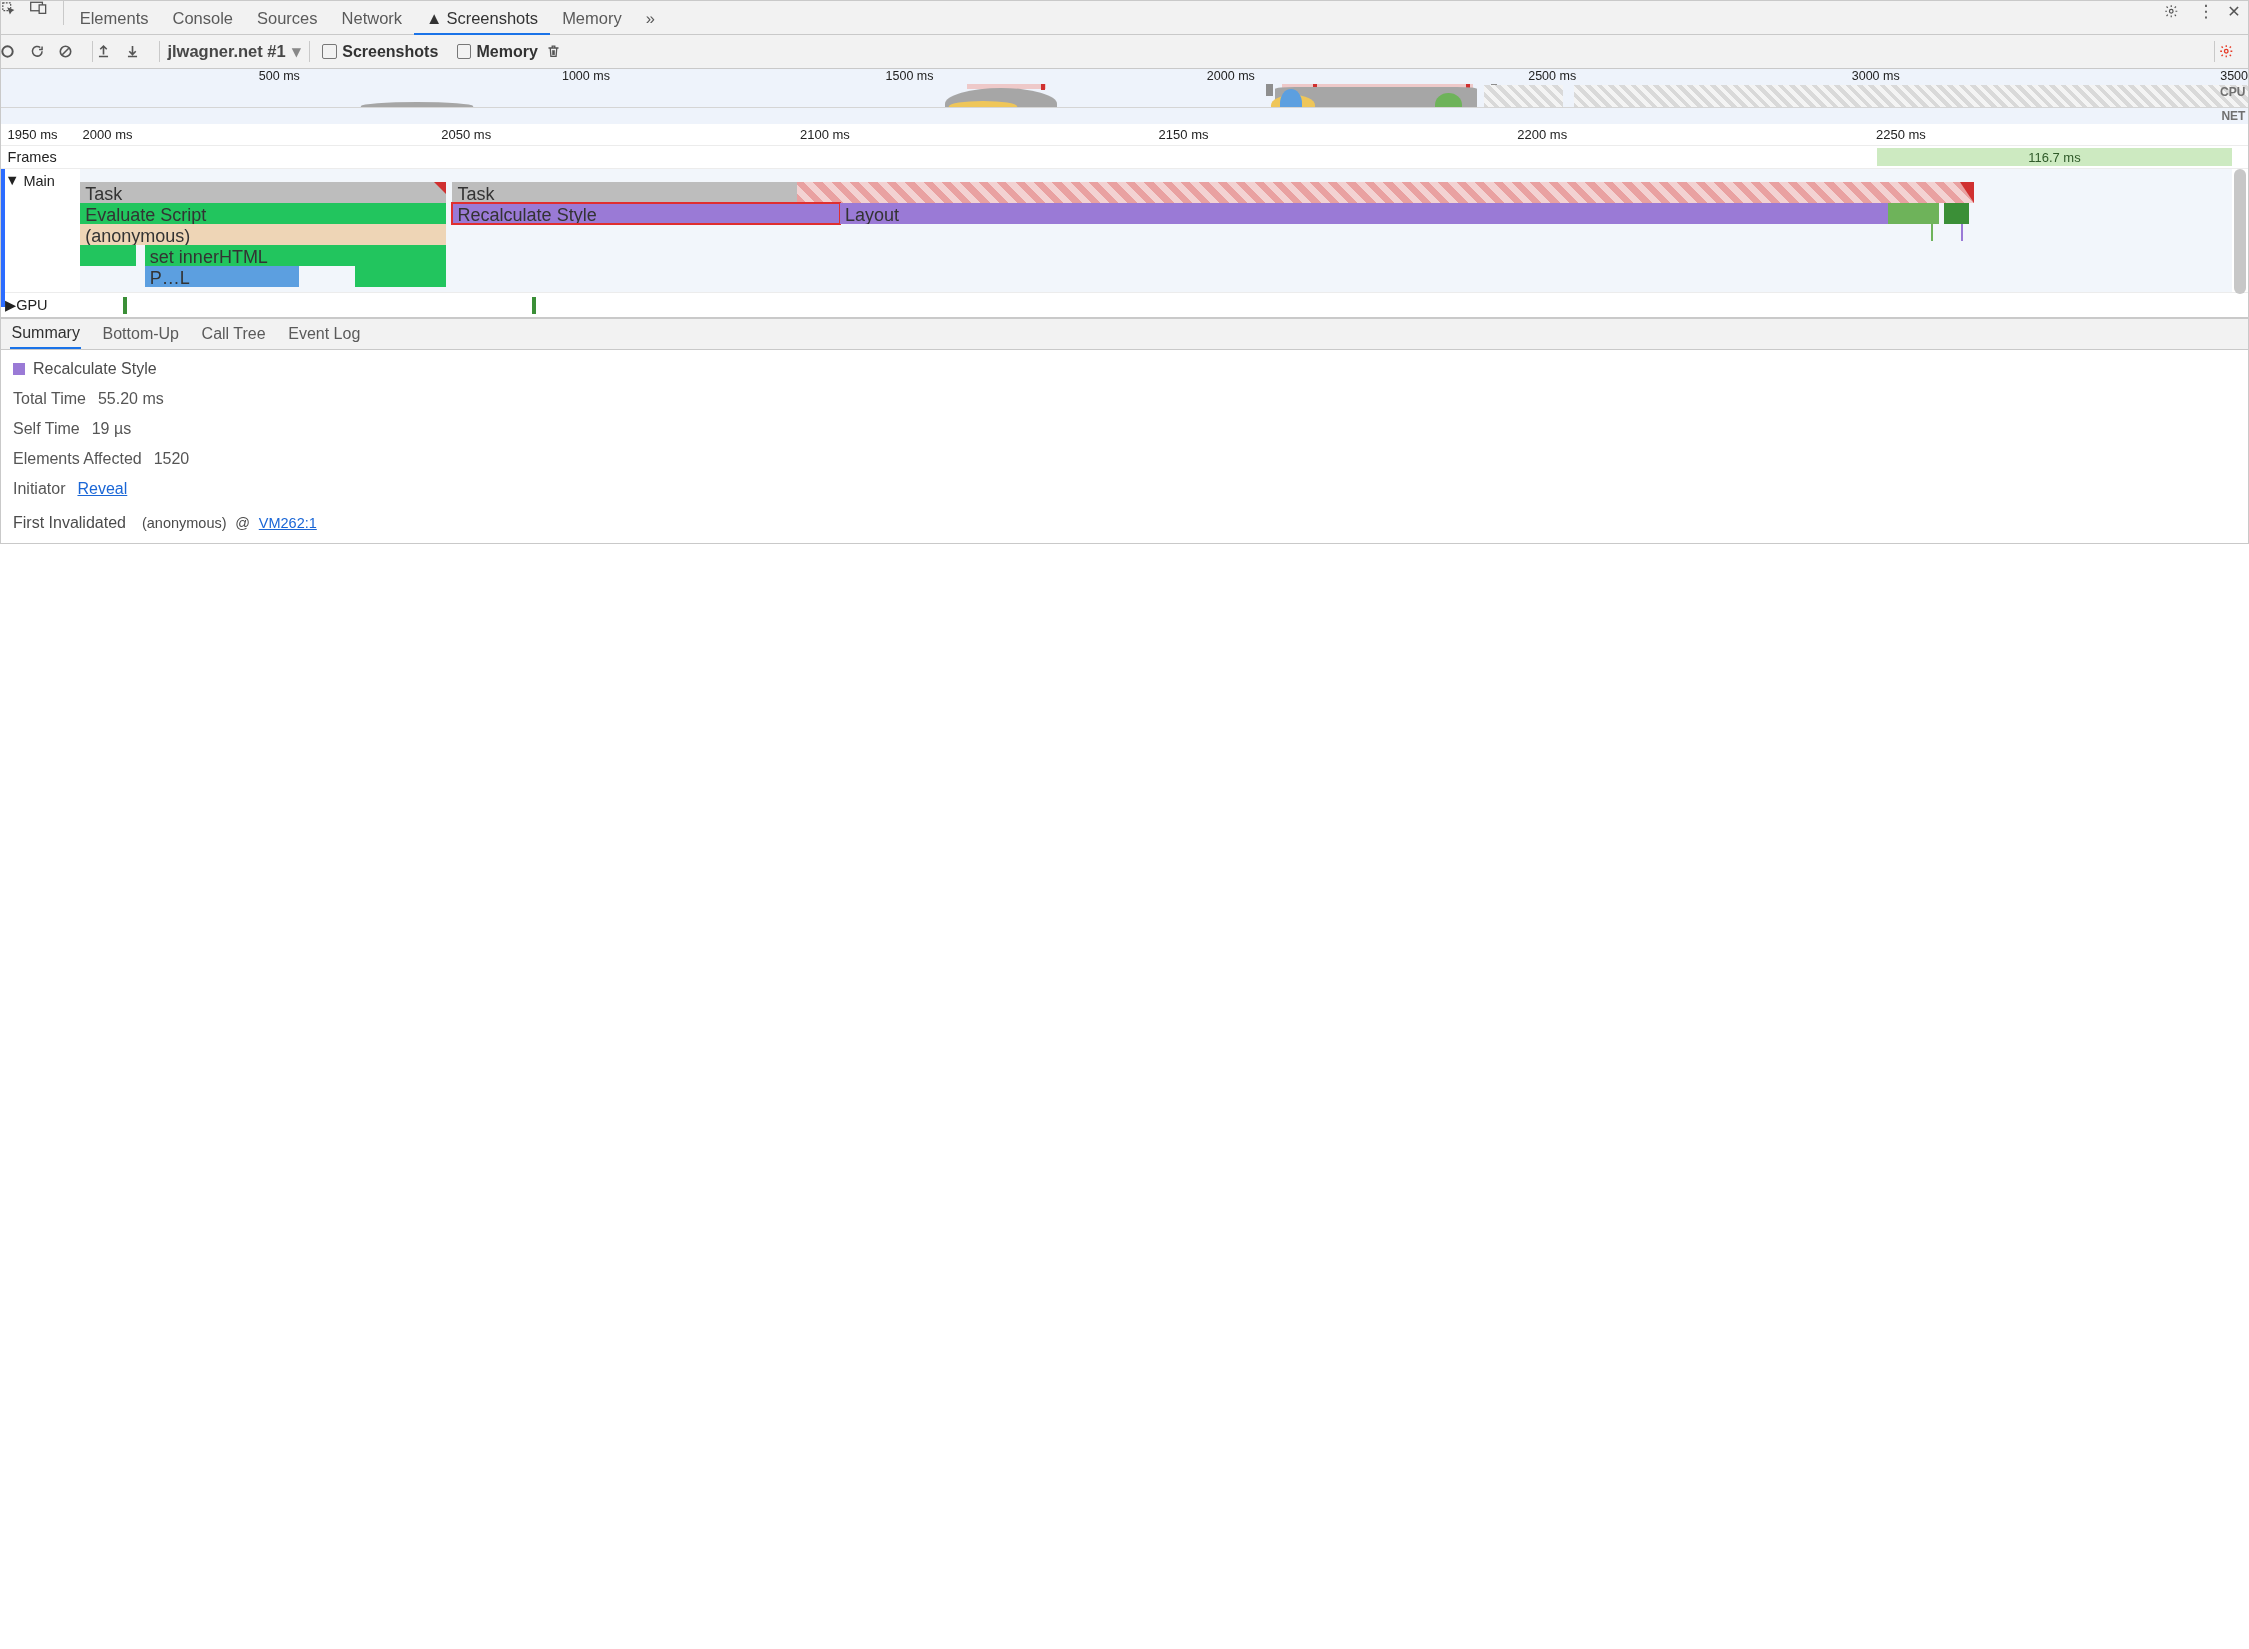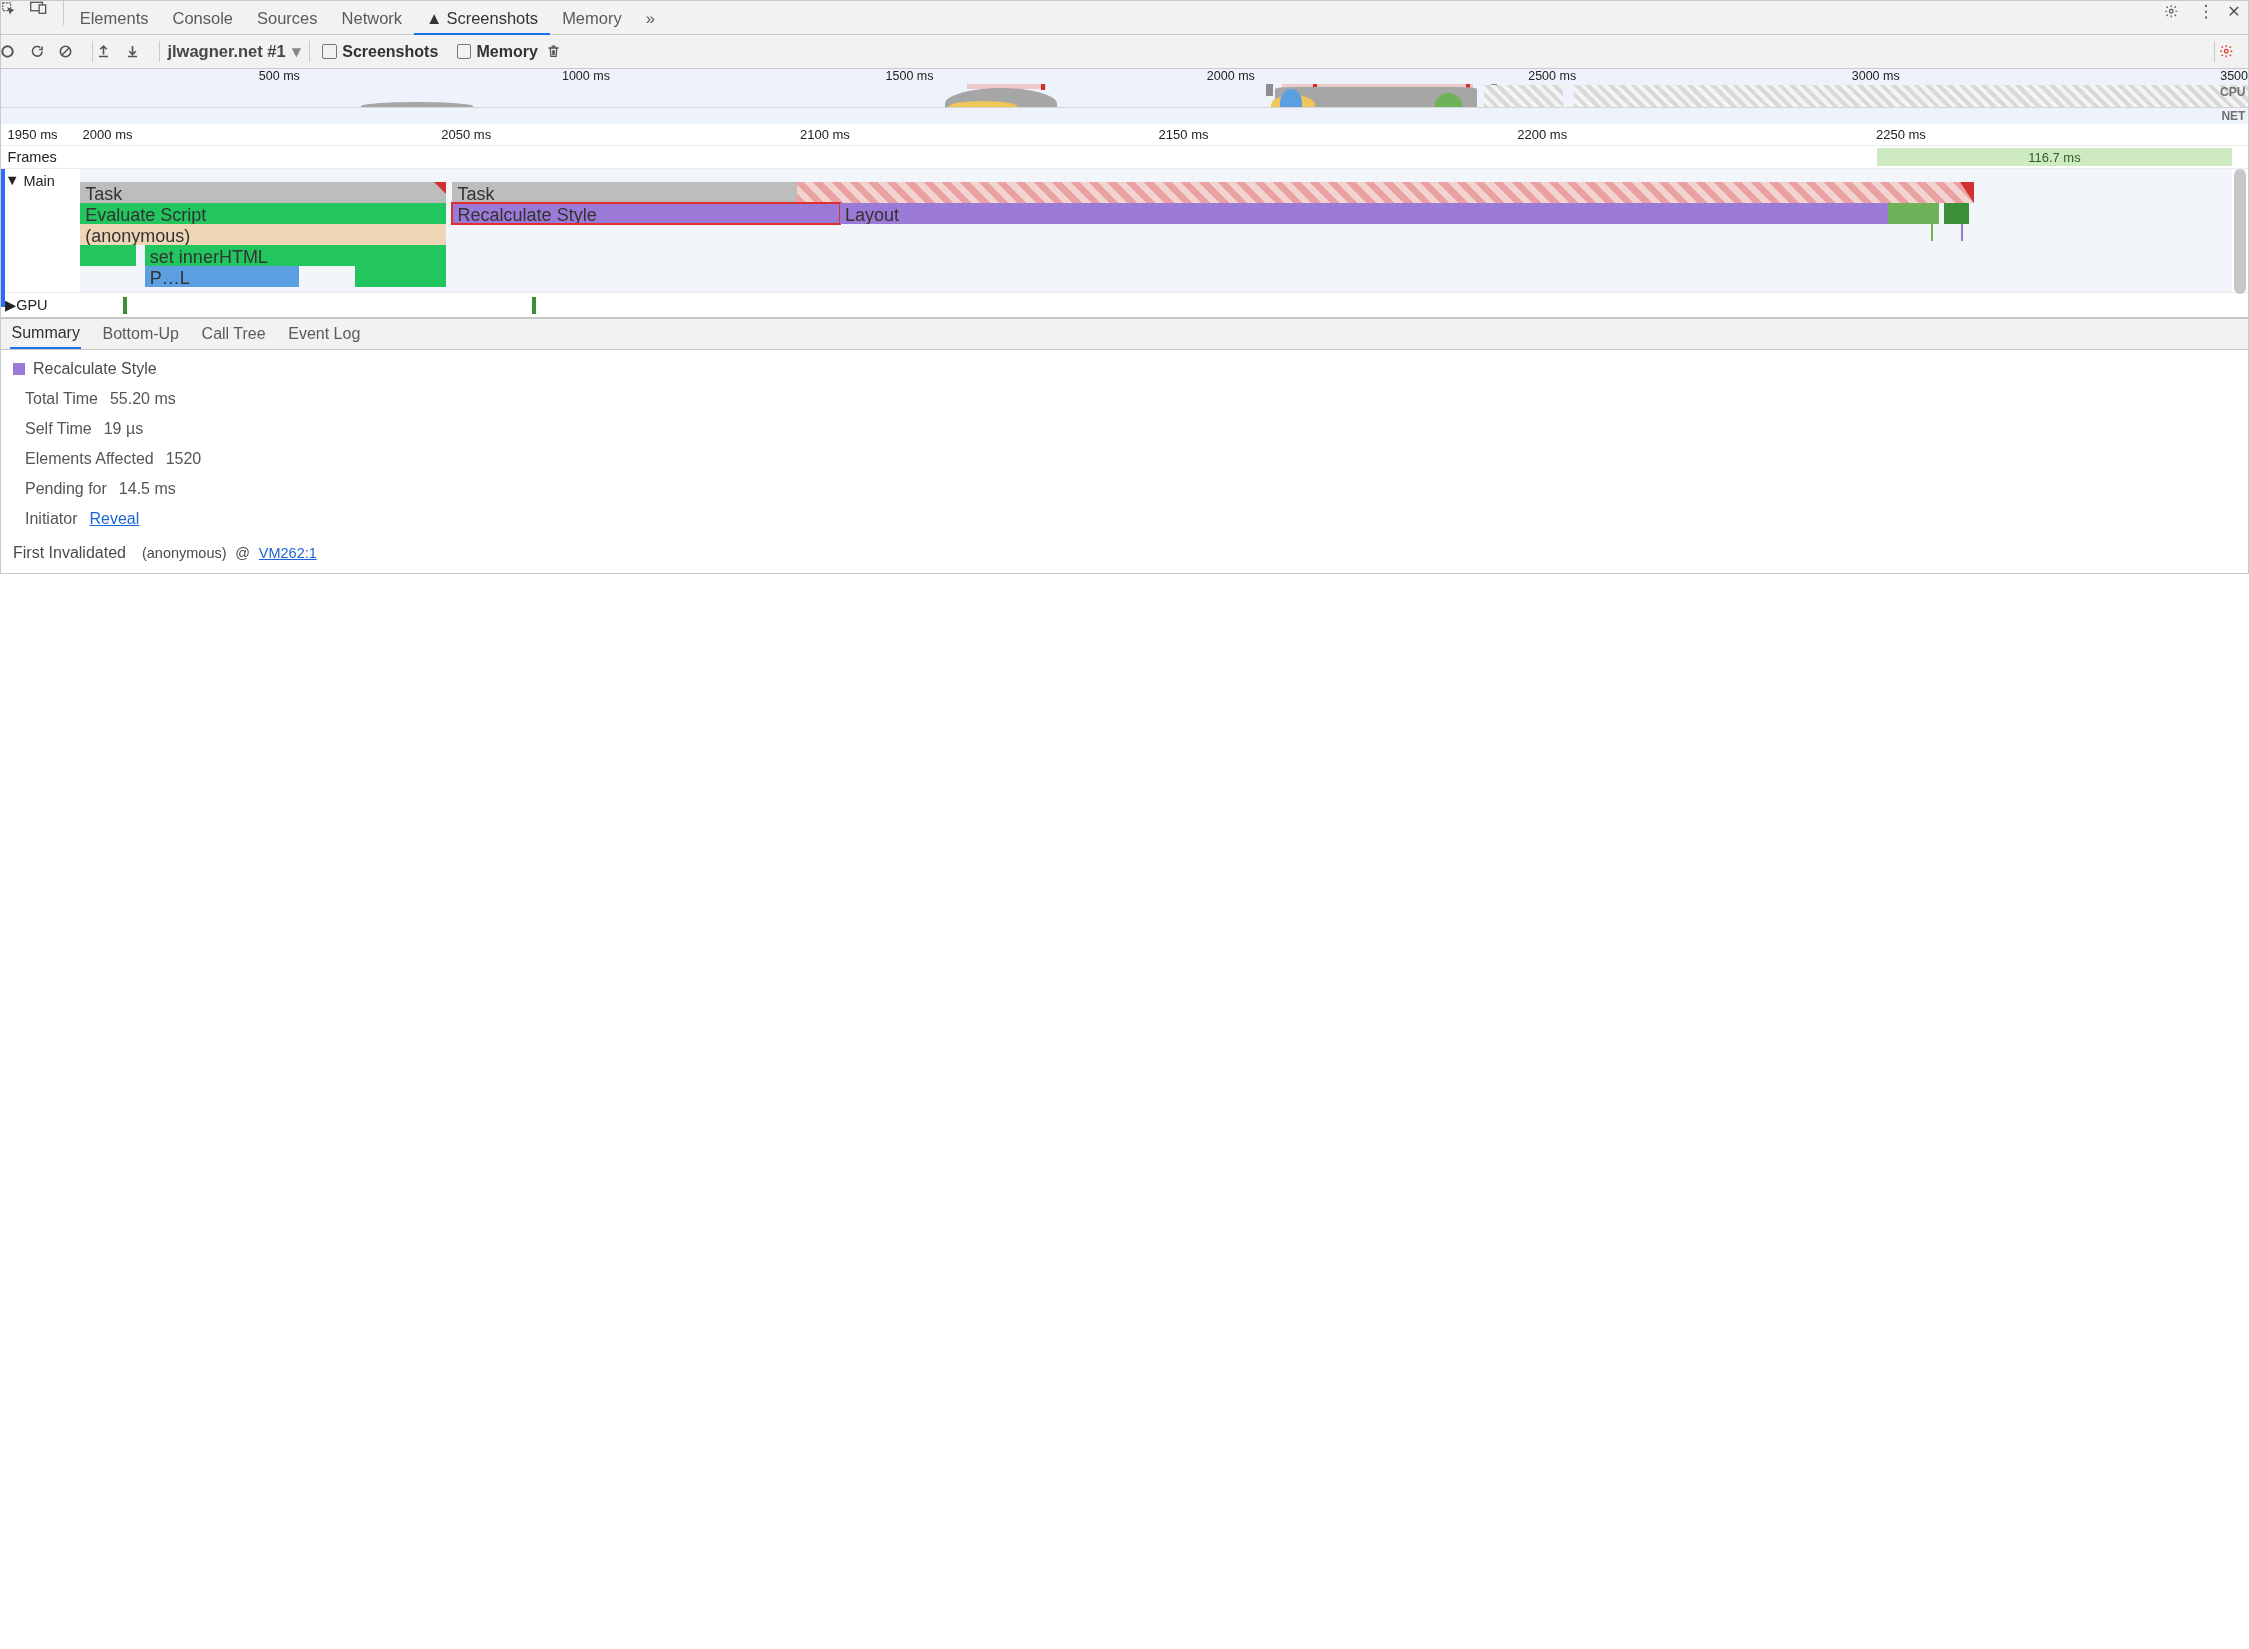--- a/index.html
+++ b/index.html
@@ -83,21 +83,21 @@
 
   
   .btabs { display:flex; gap:20px; height:32px; align-items:center; padding:0 9.2px; border-top:0.7px solid #c9c9c9; border-bottom:0.7px solid #c9c9c9; background:#f2f2f2; }
   .btabs .t { color:#5a5a5a; font-size:16px; padding:5.3px 1.3px; cursor:pointer; }
   .btabs .t.active { color:#303030; border-bottom:2px solid #1a73e8; }
 
   
   .summary { padding:10.5px 12px; color:#4b4b4b; font-size:16px; }
   .sum-head { display:flex; align-items:center; gap:8px; margin-bottom:12px; }
   .swatch { width:12px; height:12px; background:#9a7ad6; display:inline-block; }
-  .kv { display:flex; gap:12px; margin:12px 12px; }
+  .kv { display:flex; gap:12px; margin:12px 0; }
   .kv .k { min-width:0; color:#555; }
   .kv .v { color:#555; }
   .link { color:#1a66d6; text-decoration:underline; cursor:pointer; }
   .mono { font-family: Menlo, Consolas, monospace; font-size:14.5px; }
   .fi { display:flex; align-items:center; gap:16px; margin-top:16px; }
 
   svg { display:block; }
 </style>
 </head>
 <body>
@@ -326,24 +326,20 @@
     </div>
   <div class="kv">
       <span class="k">Self Time</span>
       <span class="v">19 µs</span>
     </div>
   <div class="kv">
       <span class="k">Elements Affected</span>
       <span class="v">1520</span>
     </div>
   <div class="kv">
-      <span class="k">Pending for</span>
-      <span class="v">14.5 ms</span>
-    </div>
-  <div class="kv">
       <span class="k">Initiator</span>
       <span class="link">Reveal</span>
     </div>
   <div class="fi">
     <span>First Invalidated</span>
     <span class="mono">
       <span>(anonymous)</span>
       <span>@</span>
       <span class="link">VM262:1</span>
     </span>

